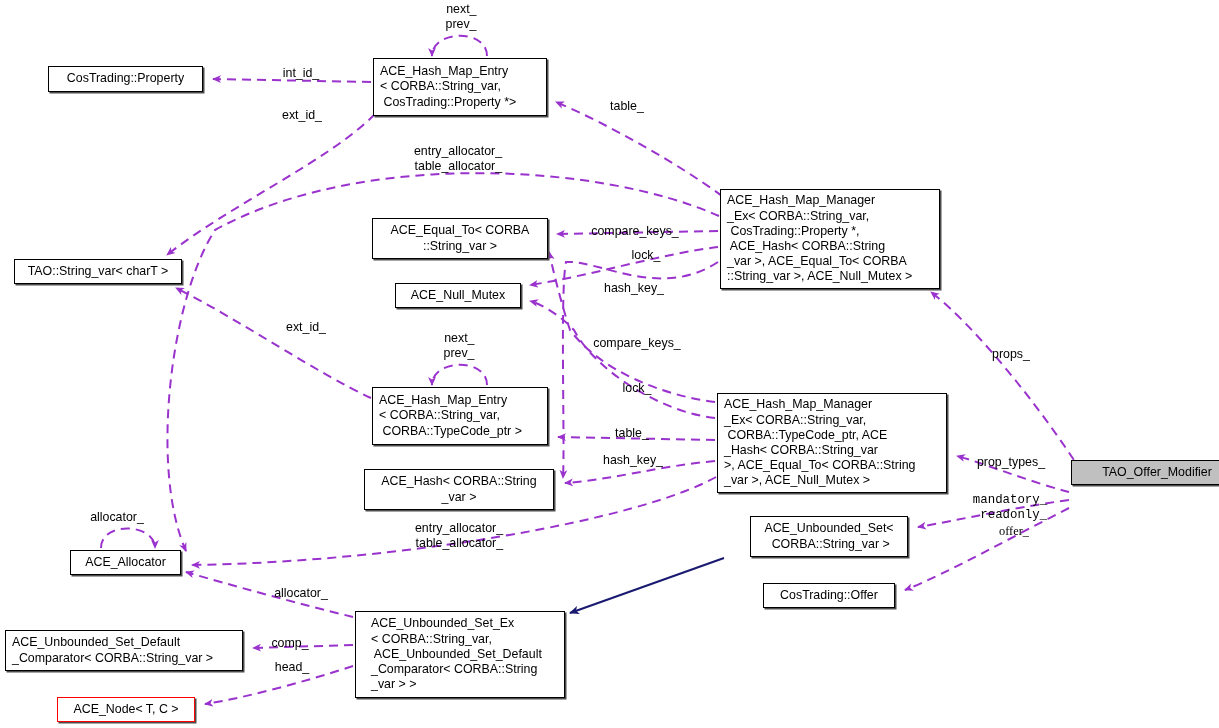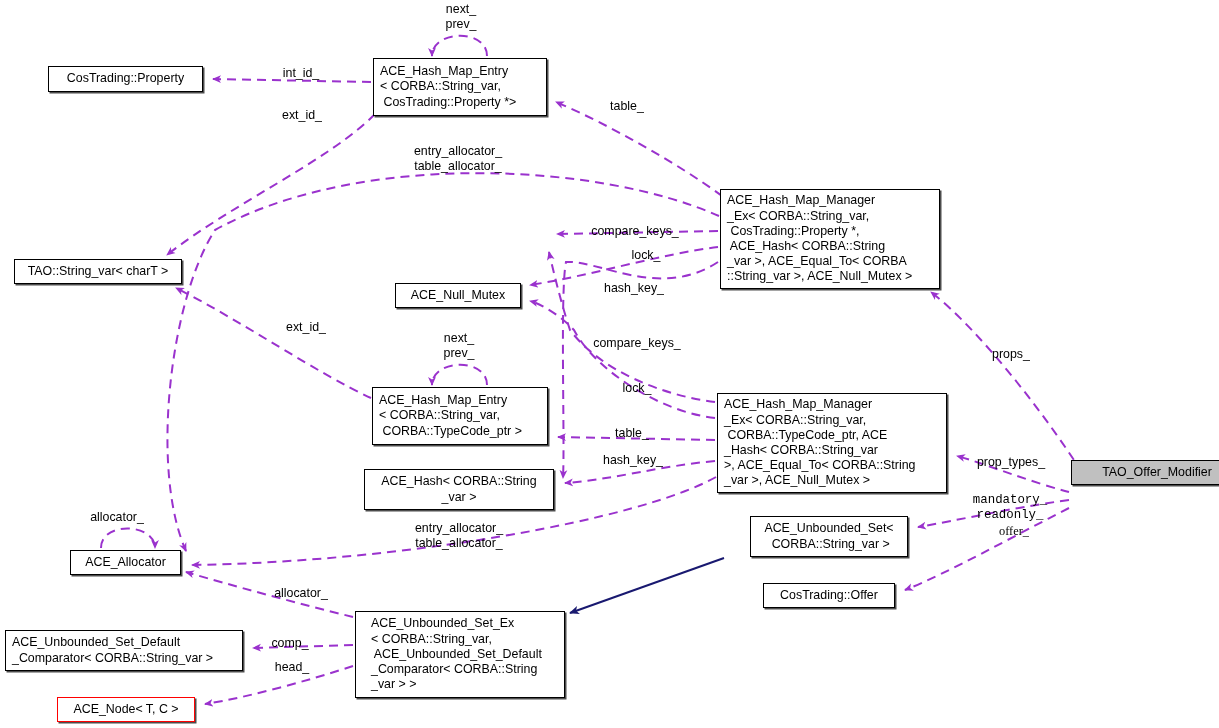--- a/index.html
+++ b/index.html
@@ -6,21 +6,21 @@
   #canvas{position:relative;width:1219px;height:728px;background:#ffffff;
           font-family:"Liberation Sans","DejaVu Sans",sans-serif;overflow:hidden;}
   svg.edges{position:absolute;left:0;top:0;width:1219px;height:728px;}
   .node{position:absolute;box-sizing:border-box;display:flex;align-items:center;
         justify-content:center;text-align:center;background:#ffffff;
         border:1px solid #000000;box-shadow:1.5px 1.5px 0 0 #4d4d4d;
         font-size:12.4px;color:#000000;line-height:15.2px;white-space:pre;}
   .node.gray{background:#c0c0c0;}
   .node.redborder{border:1px solid #ff0000;}
   .elabel{position:absolute;font-size:12.4px;color:#000000;line-height:15.2px;
-          white-space:pre;text-align:center;transform:translateX(-50%);}
+          white-space:pre;text-align:right;transform:translateX(-50%);}
 </style>
 </head>
 <body>
 
 <div id="canvas">
 
   <svg class="edges" viewBox="0 0 1219 728" xmlns="http://www.w3.org/2000/svg">
     <defs>
       <marker id="ah" markerWidth="9" markerHeight="9" refX="8" refY="4.5" orient="auto" markerUnits="userSpaceOnUse">
         <path d="M0,0.6 L9,4.5 L0,8.4 L2.4,4.5 Z" fill="#9a32cd"></path>
@@ -86,20 +86,22 @@
   </svg>
 
   <div class="node" style="left:48px;top:66px;width:155px;height:26px;">CosTrading::Property</div>
 
   <div class="node" style="left:373px;top:58px;width:174px;height:58px;justify-content:flex-start;padding-left:6px;text-align:left;">ACE_Hash_Map_Entry
 &lt; CORBA::String_var,
  CosTrading::Property *&gt;</div>
 
   <div class="node" style="left:14px;top:259px;width:168px;height:25px;">TAO::String_var&lt; charT &gt;</div>
 
+  <div class="node" style="left:372px;top:218px;width:176px;height:41px;">ACE_Equal_To&lt; CORBA
+::String_var &gt;</div>
 
   <div class="node" style="left:395px;top:283px;width:126px;height:25px;">ACE_Null_Mutex</div>
 
   <div class="node" style="left:372px;top:387px;width:176px;height:58px;justify-content:flex-start;padding-left:6px;text-align:left;">ACE_Hash_Map_Entry
 &lt; CORBA::String_var,
  CORBA::TypeCode_ptr &gt;</div>
 
   <div class="node" style="left:364px;top:469px;width:190px;height:41px;">ACE_Hash&lt; CORBA::String
 _var &gt;</div>
 

